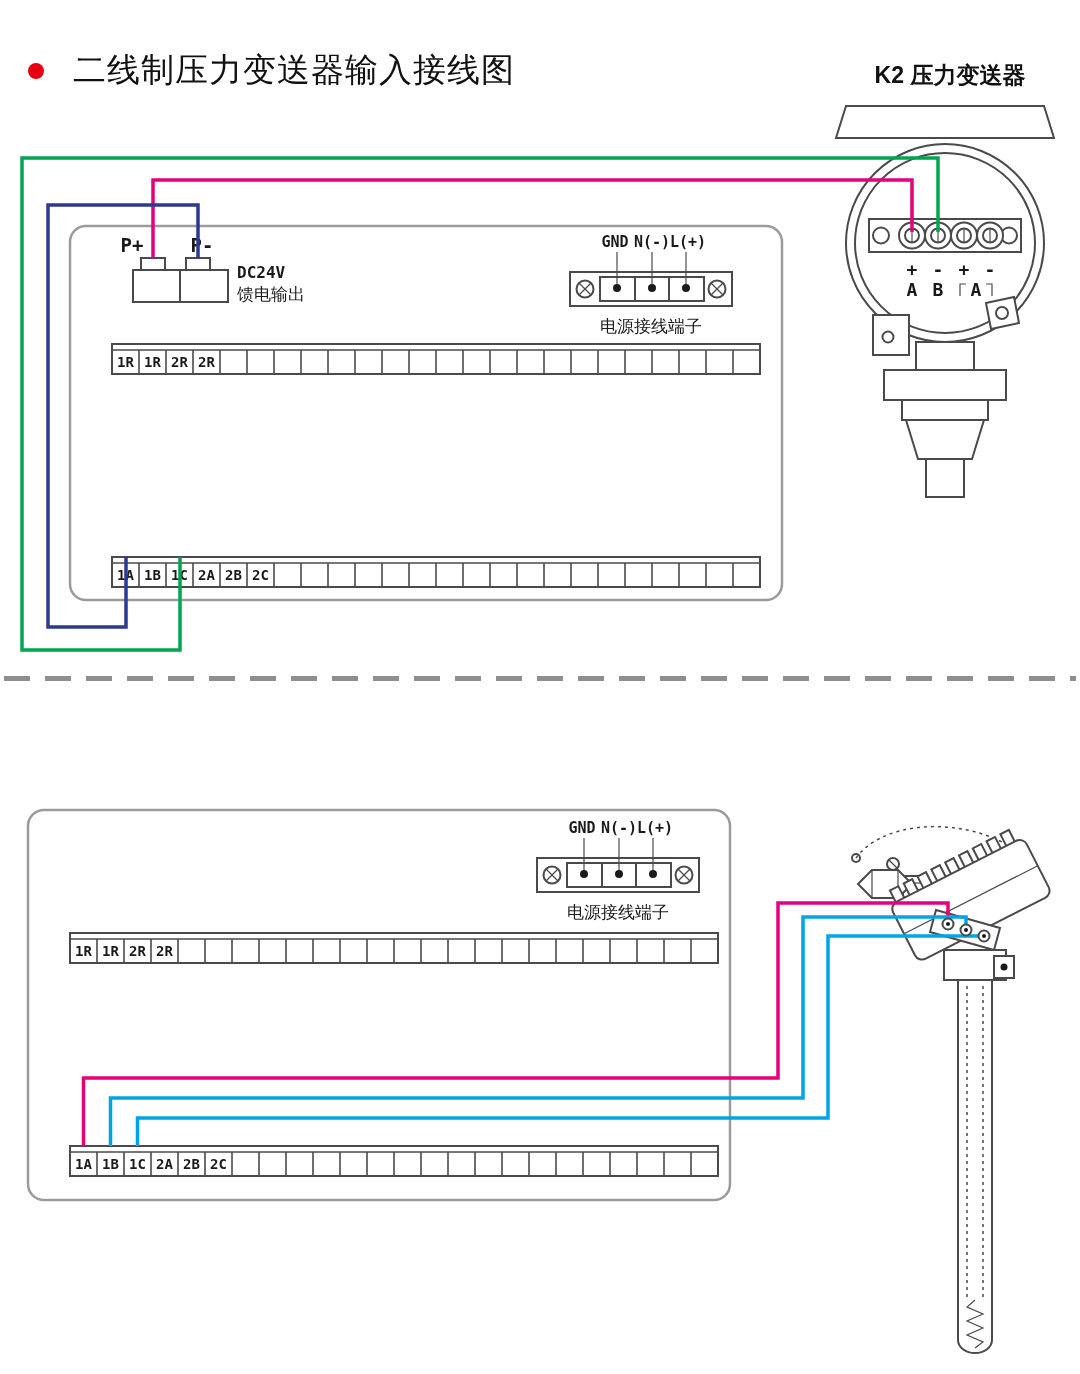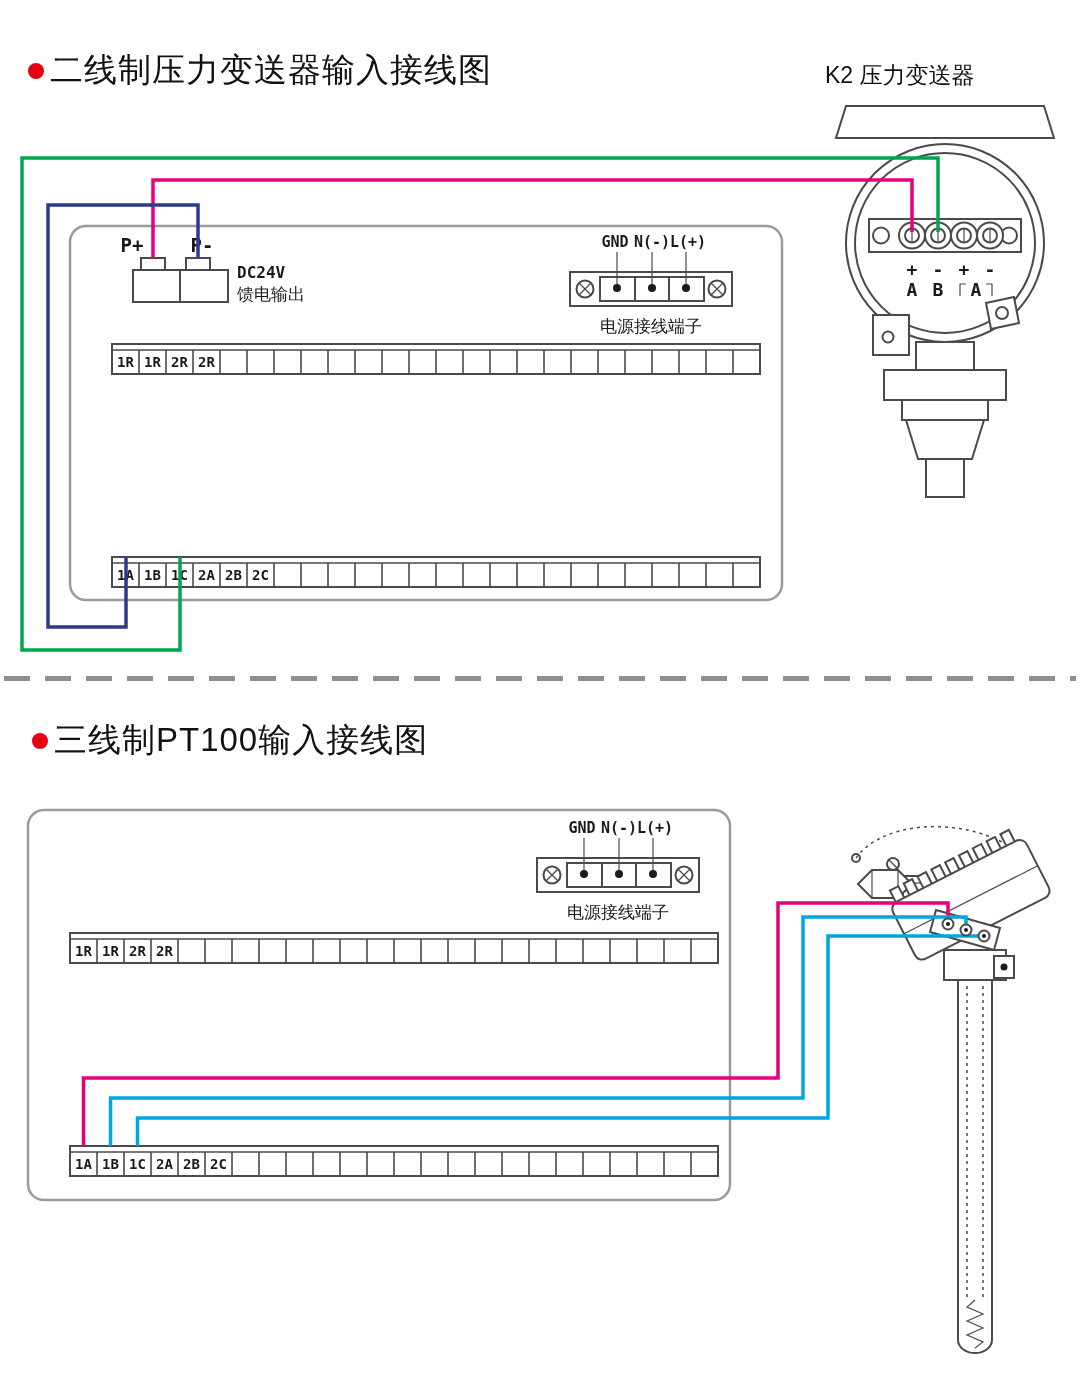--- a/index.html
+++ b/index.html
@@ -1,21 +1,21 @@
 <!DOCTYPE html>
 <html><head>
 <meta charset="utf-8">
 <style>
   *{margin:0;padding:0;box-sizing:border-box}
   body{background:#eaeaea;font-family:"Liberation Sans",sans-serif}
   .page{position:relative;width:1080px;height:1374px;margin:0 auto;background:#ffffff;overflow:hidden}
-  .sec-title{position:absolute;display:flex;align-items:center;gap:6px}
+  .sec-title{position:absolute;display:flex;align-items:center;gap:29px}
   .bullet{width:16px;height:16px;border-radius:50%;display:inline-block;flex:0 0 auto}
   .title-text{font-size:33px;color:#111;letter-spacing:1px;font-weight:500}
-  .dev-label{position:absolute;font-size:23px;color:#111;font-weight:400}
+  .dev-label{position:absolute;font-size:23px;color:#111;text-align:center;font-weight:700}
   .divider{position:absolute;left:4px;right:4px;top:676px;height:5px;
            background:repeating-linear-gradient(90deg,#8f8f8f 0 26px,transparent 26px 41px)}
   svg.diagram{position:absolute;left:0;top:0}
   svg text{font-family:"Liberation Sans",sans-serif;fill:#1a1a1a}
   .ol{fill:none;stroke:#4a4a4a;stroke-width:2}
   .ol-f{fill:#fff;stroke:#4a4a4a;stroke-width:2}
   .box{fill:none;stroke:#9b9b9b;stroke-width:2.5}
   .thin{stroke:#4a4a4a;stroke-width:1.2;fill:none}
   .dot{fill:#1a1a1a;stroke:none}
   .wire{fill:none;stroke-width:3.5;stroke-linejoin:miter}
@@ -36,24 +36,20 @@
 <div class="page">
 
   <div class="sec-title" style="left:28px;top:48px">
     <span class="bullet" style="background: rgb(230, 0, 18);"></span>
     <span class="title-text">二线制压力变送器输入接线图</span>
   </div>
   <div class="dev-label" style="left:825px;top:60px;width:250px">K2 压力变送器</div>
 
   <div class="divider"></div>
 
-  <div class="sec-title" style="left:32px;top:718px">
-    <span class="bullet" style="background: rgb(230, 0, 18);"></span>
-    <span class="title-text">三线制PT100输入接线图</span>
-  </div>
 
   <svg class="diagram" width="1080" height="1374" viewBox="0 0 1080 1374">
 
     <rect class="box" x="70" y="226" width="712" height="374" rx="16"></rect>
 
     <g>
       <text class="lbl-pn" x="132" y="252">P+</text>
       <text class="lbl-pn" x="202" y="252">P-</text>
       <rect class="ol-f" x="141" y="258" width="24" height="12"></rect>
       <rect class="ol-f" x="186" y="258" width="24" height="12"></rect>

